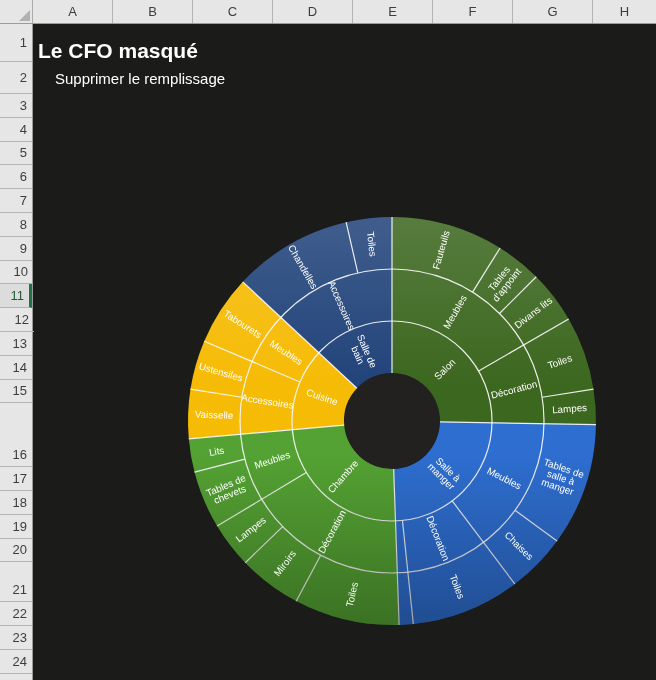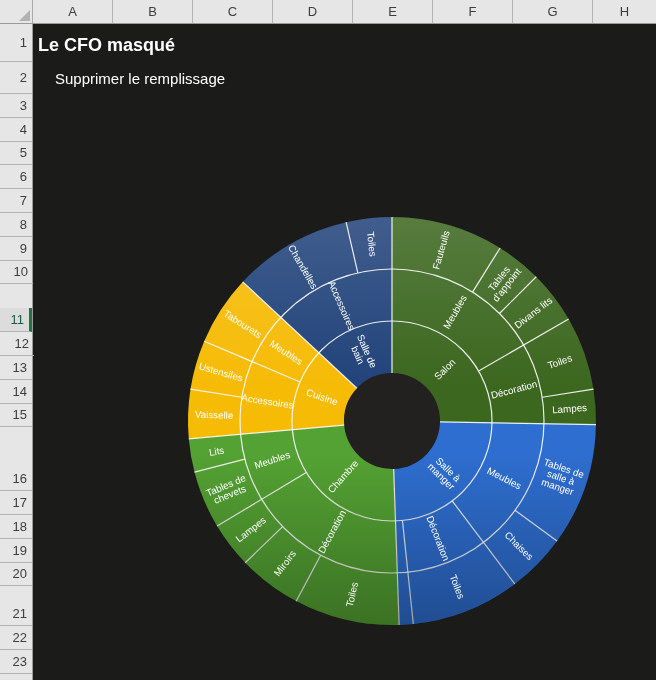--- a/index.html
+++ b/index.html
@@ -36,29 +36,28 @@
   }
   .rowcell{
     box-sizing:border-box;border-bottom:1px solid #b3b3b3;
     color:var(--header-text,#3d3d3d);font-size:13px;flex:0 0 auto;
     display:flex;align-items:center;justify-content:flex-end;padding-right:5px;
   }
   .rowcell.partial{flex:1 1 auto;align-items:flex-start;padding-top:3px;border-bottom:none;}
   .rowcell.selected{
     background:#dcdcdc;border-right:3px solid var(--selection,#217346);
     color:#1f5c38;
-    margin-top:24px;
   }
   .grid{
     position:absolute;left:33px;top:24px;width:623px;height:656px;
     background:var(--canvas,#1b1b1a);z-index:1;
   }
   .cell-title{
-    position:absolute;left:5px;top:2px;height:38px;display:flex;align-items:center;
-    color:var(--cell-text,#fff);font-size:18px;font-weight:bold;white-space:nowrap;
+    position:absolute;left:5px;top:8px;height:38px;display:flex;align-items:center;
+    color:var(--cell-text,#fff);font-size:21px;font-weight:bold;white-space:nowrap;
   }
   .cell-subtitle{
     position:absolute;left:22px;top:38px;height:32px;display:flex;align-items:center;
     color:var(--cell-text,#fff);font-size:15px;white-space:nowrap;
   }
   #sunburst{position:absolute;left:153px;top:191px;width:412px;height:412px;}
   #sunburst text{
     font-family:"Liberation Sans",sans-serif;font-size:9.8px;fill:#ffffff;
     text-anchor:middle;
   }

